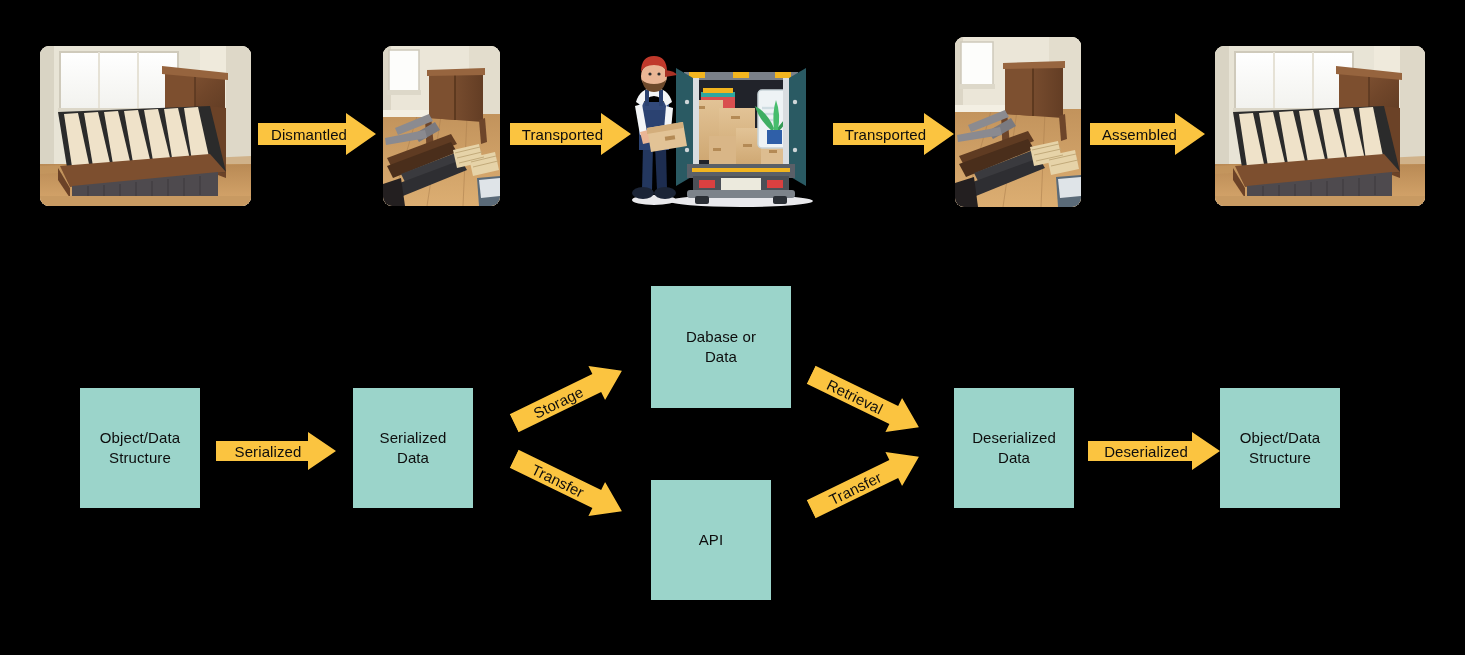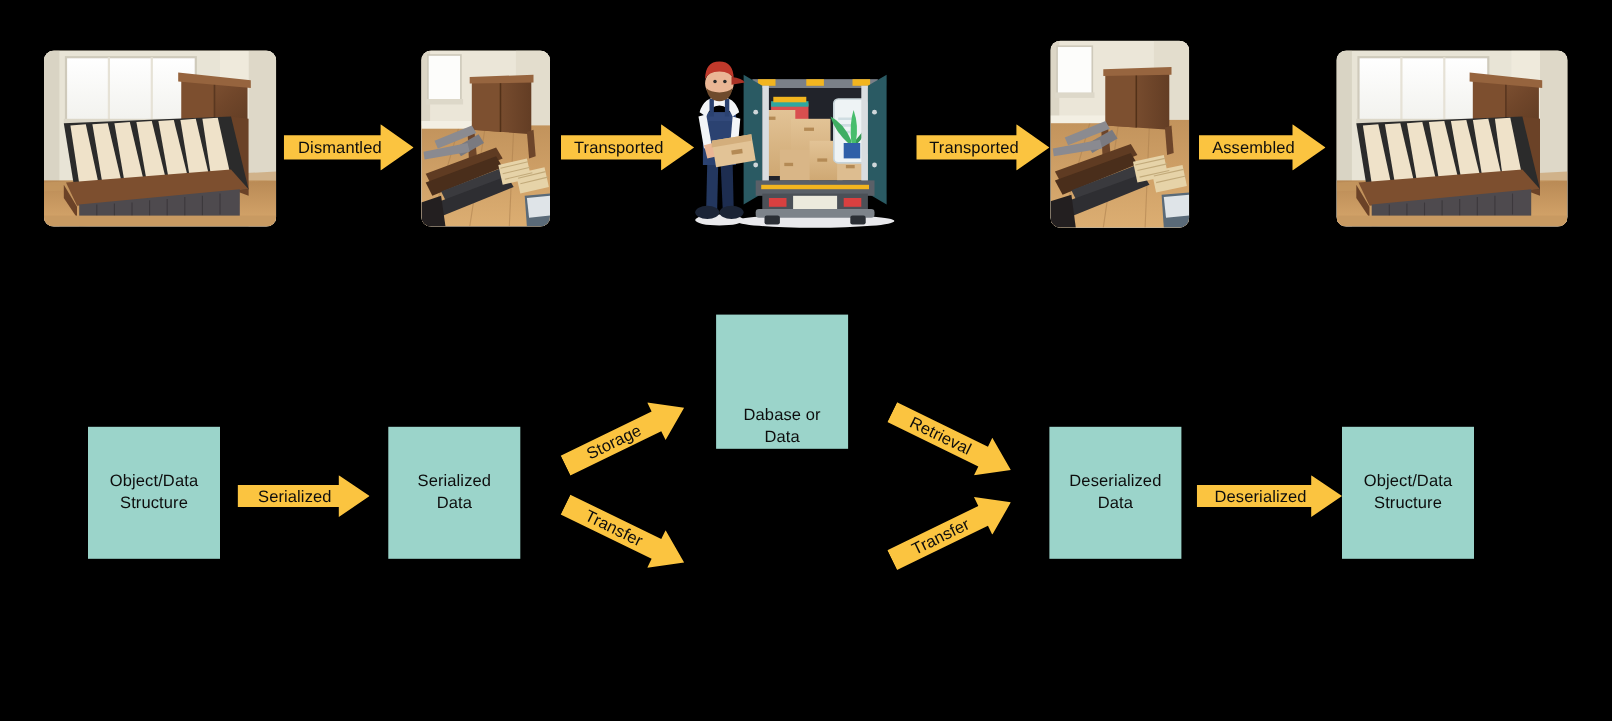--- a/index.html
+++ b/index.html
@@ -467,27 +467,30 @@
     <span class="alabel">Storage</span>
   </div>
 
   <div class="arrow diag" style="left:508px;top:466px;width:120px;height:38px;transform:rotate(26deg);transform-origin:50% 50%;">
     <svg class="abody" viewBox="0 0 120 38" preserveAspectRatio="none">
       <path d="M0 9 L92 9 L92 0 L120 19 L92 38 L92 29 L0 29 Z" fill="#FBC440"></path>
     </svg>
     <span class="alabel">Transfer</span>
   </div>
 
-  <div class="tealbox" style="left:651px;top:286px;width:120px;height:122px;align-items:flex-end;">
+  <div class="tealbox" style="left:651px;top:286px;width:140px;height:122px;">
     <div>
       <div>Dabase or</div>
       <div>Data</div>
     </div>
   </div>
 
+  <div class="tealbox" style="left:651px;top:480px;width:120px;height:120px;">
+    <div>API</div>
+  </div>
 
   <div class="arrow diag" style="left:805px;top:382px;width:120px;height:38px;transform:rotate(26deg);transform-origin:50% 50%;">
     <svg class="abody" viewBox="0 0 120 38" preserveAspectRatio="none">
       <path d="M0 9 L92 9 L92 0 L120 19 L92 38 L92 29 L0 29 Z" fill="#FBC440"></path>
     </svg>
     <span class="alabel">Retrieval</span>
   </div>
 
   <div class="arrow diag" style="left:805px;top:464px;width:120px;height:38px;transform:rotate(-26deg);transform-origin:50% 50%;">
     <svg class="abody" viewBox="0 0 120 38" preserveAspectRatio="none">

